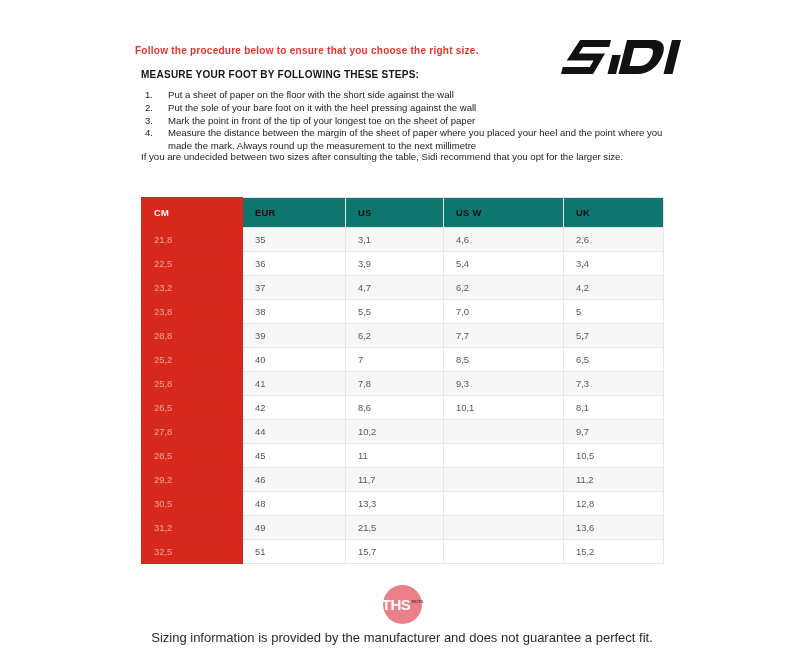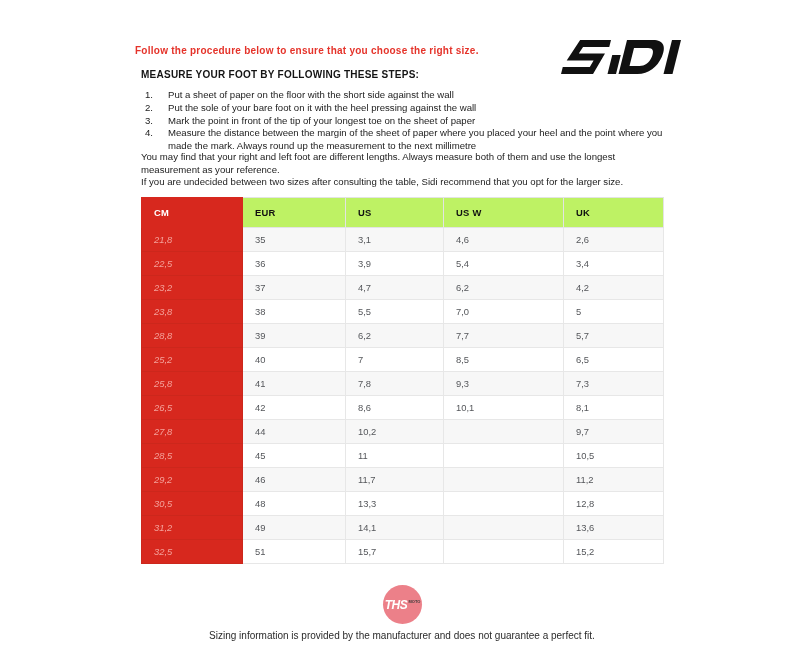--- a/index.html
+++ b/index.html
@@ -45,62 +45,61 @@
   .notes p { margin: 0; }
 
   table.size-table {
     position: absolute; left: 141px; top: 197px; width: 522px;
     border-collapse: collapse; table-layout: fixed;
     font-size: 9.4px;
     padding-left: 16px;
   }
   .size-table th {
     text-align: left; font-weight: bold; color: #111;
-    background: #bef264;
+    background: #0f766e;
     padding: 9px 4px 9px 12px;
     border: 1px solid #e3e3e3;
     letter-spacing: 0.3px;
   }
   .size-table td {
     padding: 6px 4px 6px 12px;
     border: 1px solid #e7e7e7;
     color: #54565a;
     background: #ffffff;
   }
   .size-table tbody tr:nth-child(odd) td { background: #f7f7f7; }
   .size-table th.cm-col {
     background: #d7281e; color: #ffffff;
     border-color: #d7281e;
   }
   .size-table td.cm-cell {
     background: #d7281e !important; color: #f4a29b;
     border-color: #cc271c;
-    font-style: italic;
   }
 
   .watermark {
     position: absolute; left: 383px; top: 585px;
     width: 39px; height: 39px; border-radius: 50%;
     background: #ec8089;
     display: flex; align-items: center; justify-content: center;
     z-index: 5;
   }
   .wm-primary {
-    color: #ffffff; font-weight: bold; font-style: italic;
-    font-size: 12px; letter-spacing: -0.4px;
+    color: #ffffff; font-weight: bold; 
+    font-size: 15px; letter-spacing: -0.4px;
   }
   .wm-secondary {
     color: #3c3c3c; font-weight: bold;
     font-size: 4px; letter-spacing: 0;
     margin-left: 1px; margin-top: -7px;
   }
 
   .footer-note {
     position: absolute; left: 141px; top: 630px; width: 522px;
-    text-align: center; font-size: 10px; color: #2b2b2b;
+    text-align: center; font-size: 13px; color: #2b2b2b;
   }
 </style>
 </head>
 <body>
 
 <div class="intro-heading">Follow the procedure below to ensure that you choose the right size.</div>
 
 <div class="logo">
   <svg width="128" height="42" viewBox="0 0 128 40">
     <title>SIDI</title>
@@ -128,21 +127,20 @@
       <span class="step-num">3.</span>
       <span class="step-text">Mark the point in front of the tip of your longest toe on the sheet of paper</span>
     </li>
     <li>
       <span class="step-num">4.</span>
       <span class="step-text">Measure the distance between the margin of the sheet of paper where you placed your heel and the point where you made the mark. Always round up the measurement to the next millimetre</span>
     </li>
   </ol>
 
 <div class="notes">
-  <p>You may find that your right and left foot are different lengths. Always measure both of them and use the longest measurement as your reference.</p>
   <p>If you are undecided between two sizes after consulting the table, Sidi recommend that you opt for the larger size.</p>
 </div>
 
 <table class="size-table">
   <colgroup>
     <col style="width:101px">
       <col style="width:103px">
       <col style="width:98px">
       <col style="width:120px">
       <col style="width:100px">
@@ -237,21 +235,21 @@
       <tr>
         <td class="cm-cell">30,5</td>
         <td>48</td>
         <td>13,3</td>
         <td></td>
         <td>12,8</td>
       </tr>
       <tr>
         <td class="cm-cell">31,2</td>
         <td>49</td>
-        <td>14,1</td>
+        <td>21,5</td>
         <td></td>
         <td>13,6</td>
       </tr>
       <tr>
         <td class="cm-cell">32,5</td>
         <td>51</td>
         <td>15,7</td>
         <td></td>
         <td>15,2</td>
       </tr>

